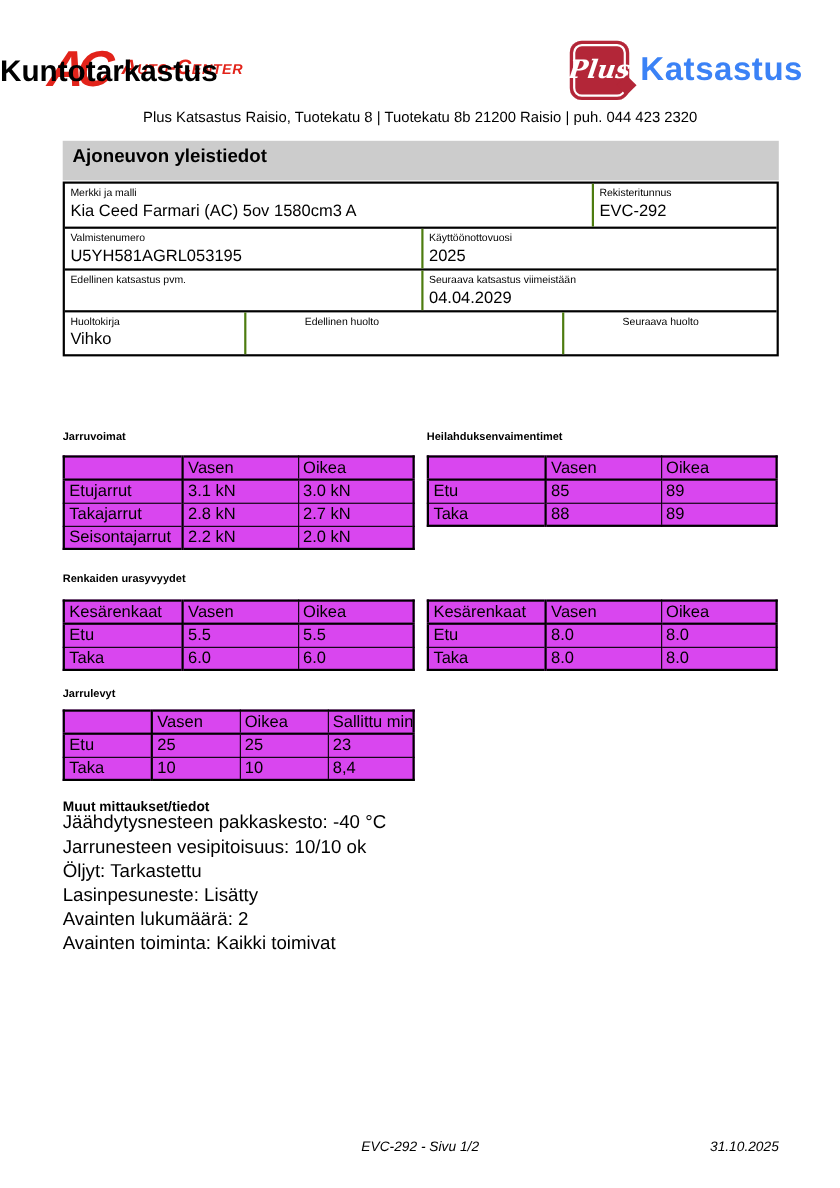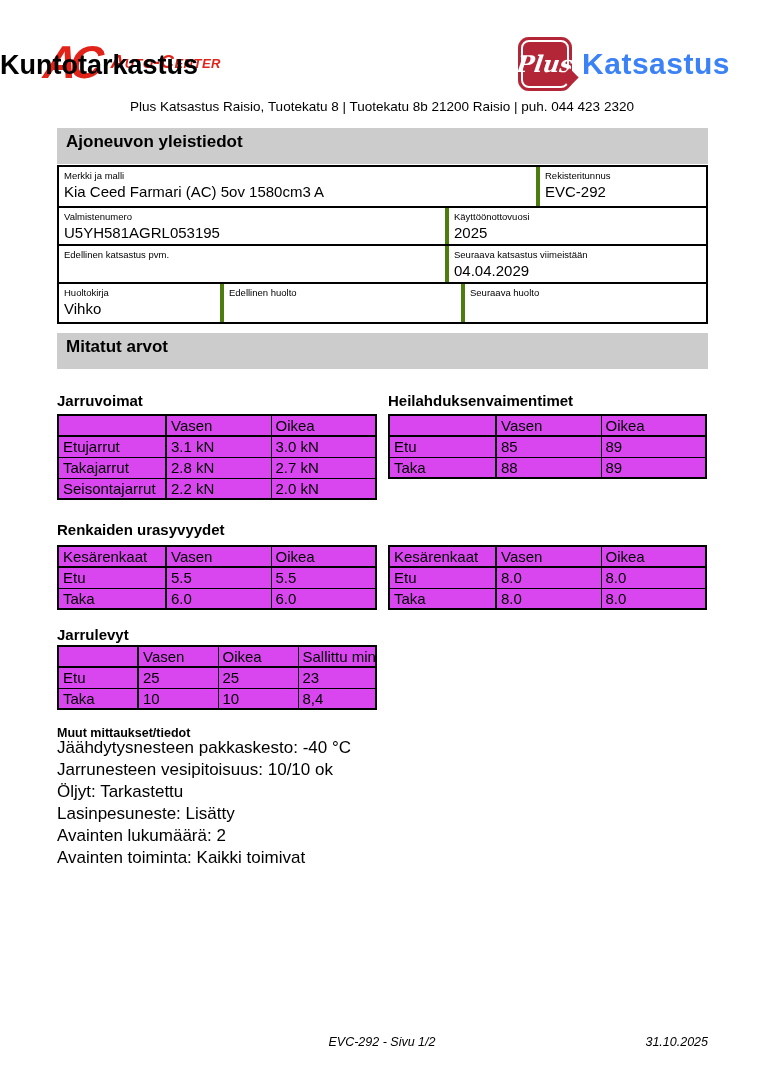--- a/index.html
+++ b/index.html
@@ -20,30 +20,30 @@
   .address-line { position:absolute; left:0; right:0; top:99px; text-align:center; font-size:13.5px; }
 
   
   .section-bar { position:absolute; left:57px; width:651px; height:36px; background:#cccccc; font-size:17px; font-weight:bold; line-height:28px; padding-left:9px; }
   #bar-general { top:128px; }
   #bar-measured { top:333px; }
 
   
   .infotable { position:absolute; left:57px; top:165px; width:651px; border:2px solid #000; background:#fff; }
   .irow { display:flex; border-bottom:2px solid #000; }
-  .irow:last-child { border-bottom:none; }
-  .icell { border-right:4px solid #4d7c0f; padding:3px 5px 2px; overflow:hidden; }
+  .irow:last-child { border-bottom:none;gap:48px; }
+  .icell { border-right:2px solid #4d7c0f; padding:3px 5px 2px; overflow:hidden; }
   .icell:last-child { border-right:none; flex:1; }
   .ilabel { font-size:9.5px; line-height:12px; white-space:nowrap; }
   .ival { font-size:15px; line-height:19px; min-height:19px; white-space:nowrap; }
   .r1 { height:41px; } .r2,.r3,.r4 { height:38px; }
-  .w481 { width:481px; } .w326 { width:390px; } .w157 { width:148px; } .w165 { width:165px; } .w241 { width:241px; }
-
-  
-  .tbl-title { position:absolute; font-size:15px; font-weight:bold; }
+  .w481 { width:481px; } .w326 { width:326px; } .w157 { width:148px; } .w165 { width:165px; } .w241 { width:241px; }
+
+  
+  .tbl-title { position:absolute; font-size:10px; font-weight:bold; }
   table.mtable { position:absolute; border-collapse:collapse; table-layout:fixed; background:#d946ef; border:2px solid #000; }
   table.mtable td { border:1px solid #000; height:21px; font-size:15px; padding:0 4px; white-space:nowrap; overflow:hidden; font-weight:normal; }
   table.mtable tr.head td { border-bottom-width:2px; }
   table.mtable td:first-child { border-right-width:2px; }
 
   #tbl-jarruvoimat { left:57px; top:414px; width:318px; }
   #tbl-heilahdus   { left:388px; top:414px; width:317px; }
   #tbl-renkaat-a   { left:57px; top:545px; width:318px; }
   #tbl-renkaat-b   { left:388px; top:545px; width:317px; }
   #tbl-jarrulevyt  { left:57px; top:645px; width:318px; }
@@ -125,21 +125,20 @@
         <div class="ilabel">Edellinen huolto</div>
         <div class="ival"></div>
       </div>
       <div class="icell">
         <div class="ilabel">Seuraava huolto</div>
         <div class="ival"></div>
       </div>
     </div>
   </div>
 
-  <div class="section-bar" id="bar-measured">Mitatut arvot</div>
 
   <div class="tbl-title" id="title-jarruvoimat">Jarruvoimat</div>
   <table class="mtable" id="tbl-jarruvoimat">
     <colgroup>
         <col style="width:108px">
         <col style="width:105px">
         <col style="width:105px">
       </colgroup>
     <tbody>
         <tr class="head">

